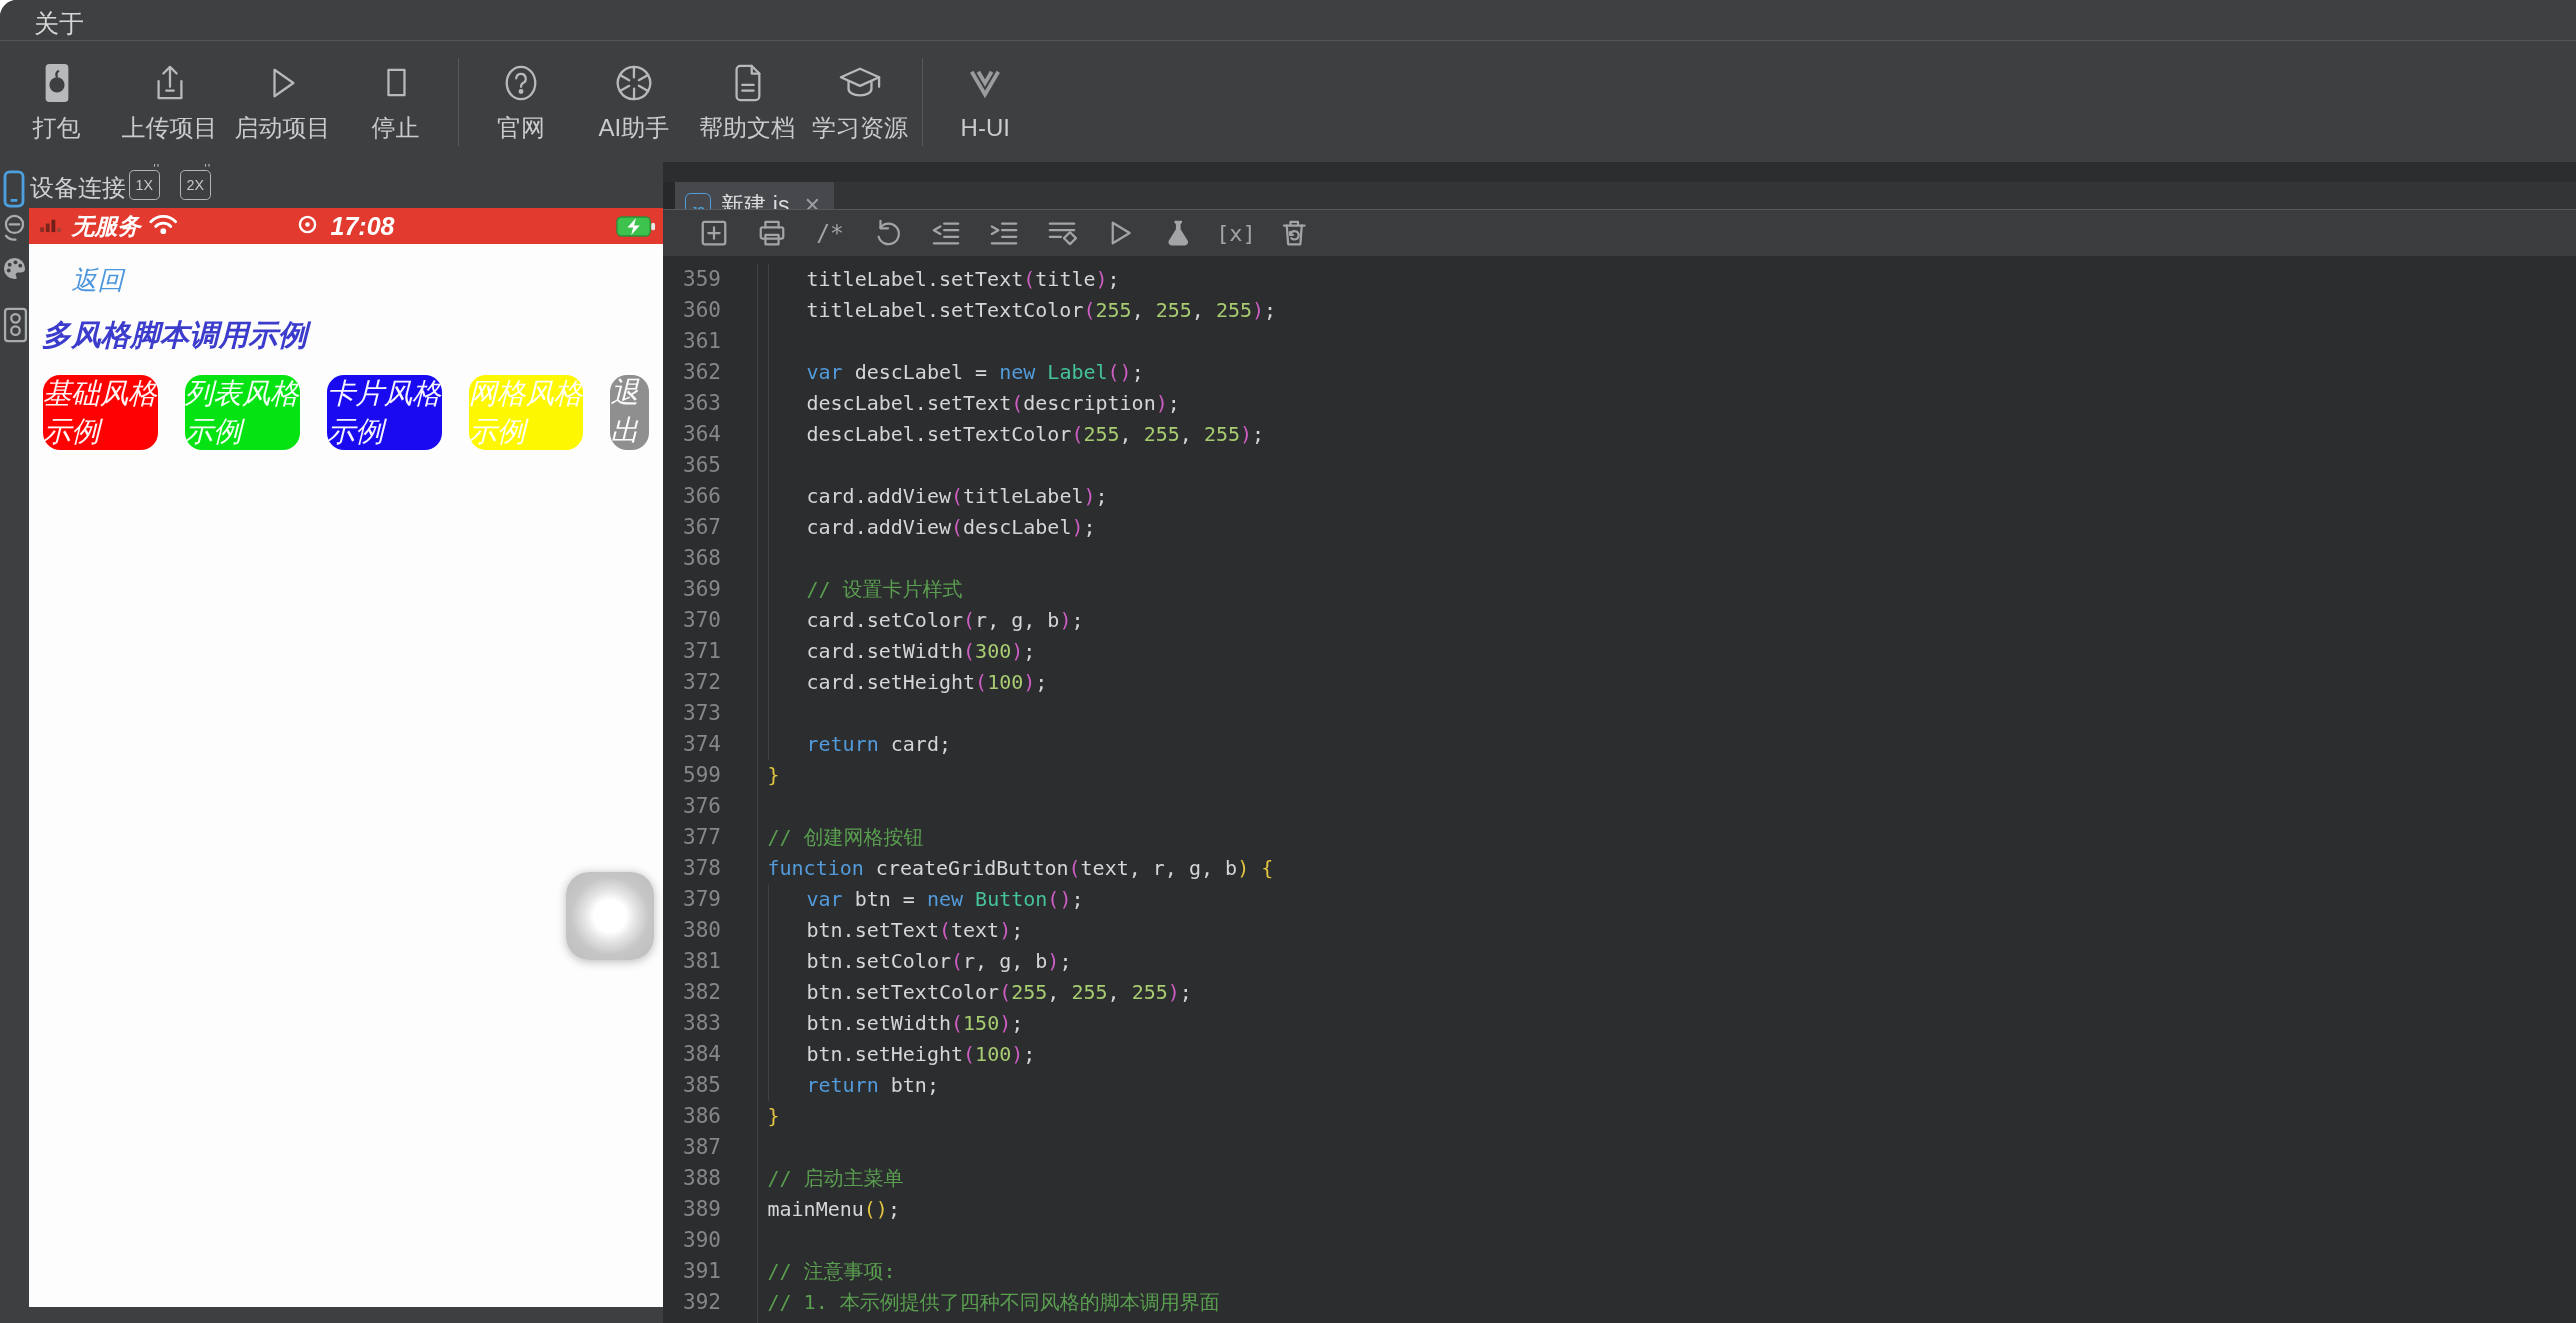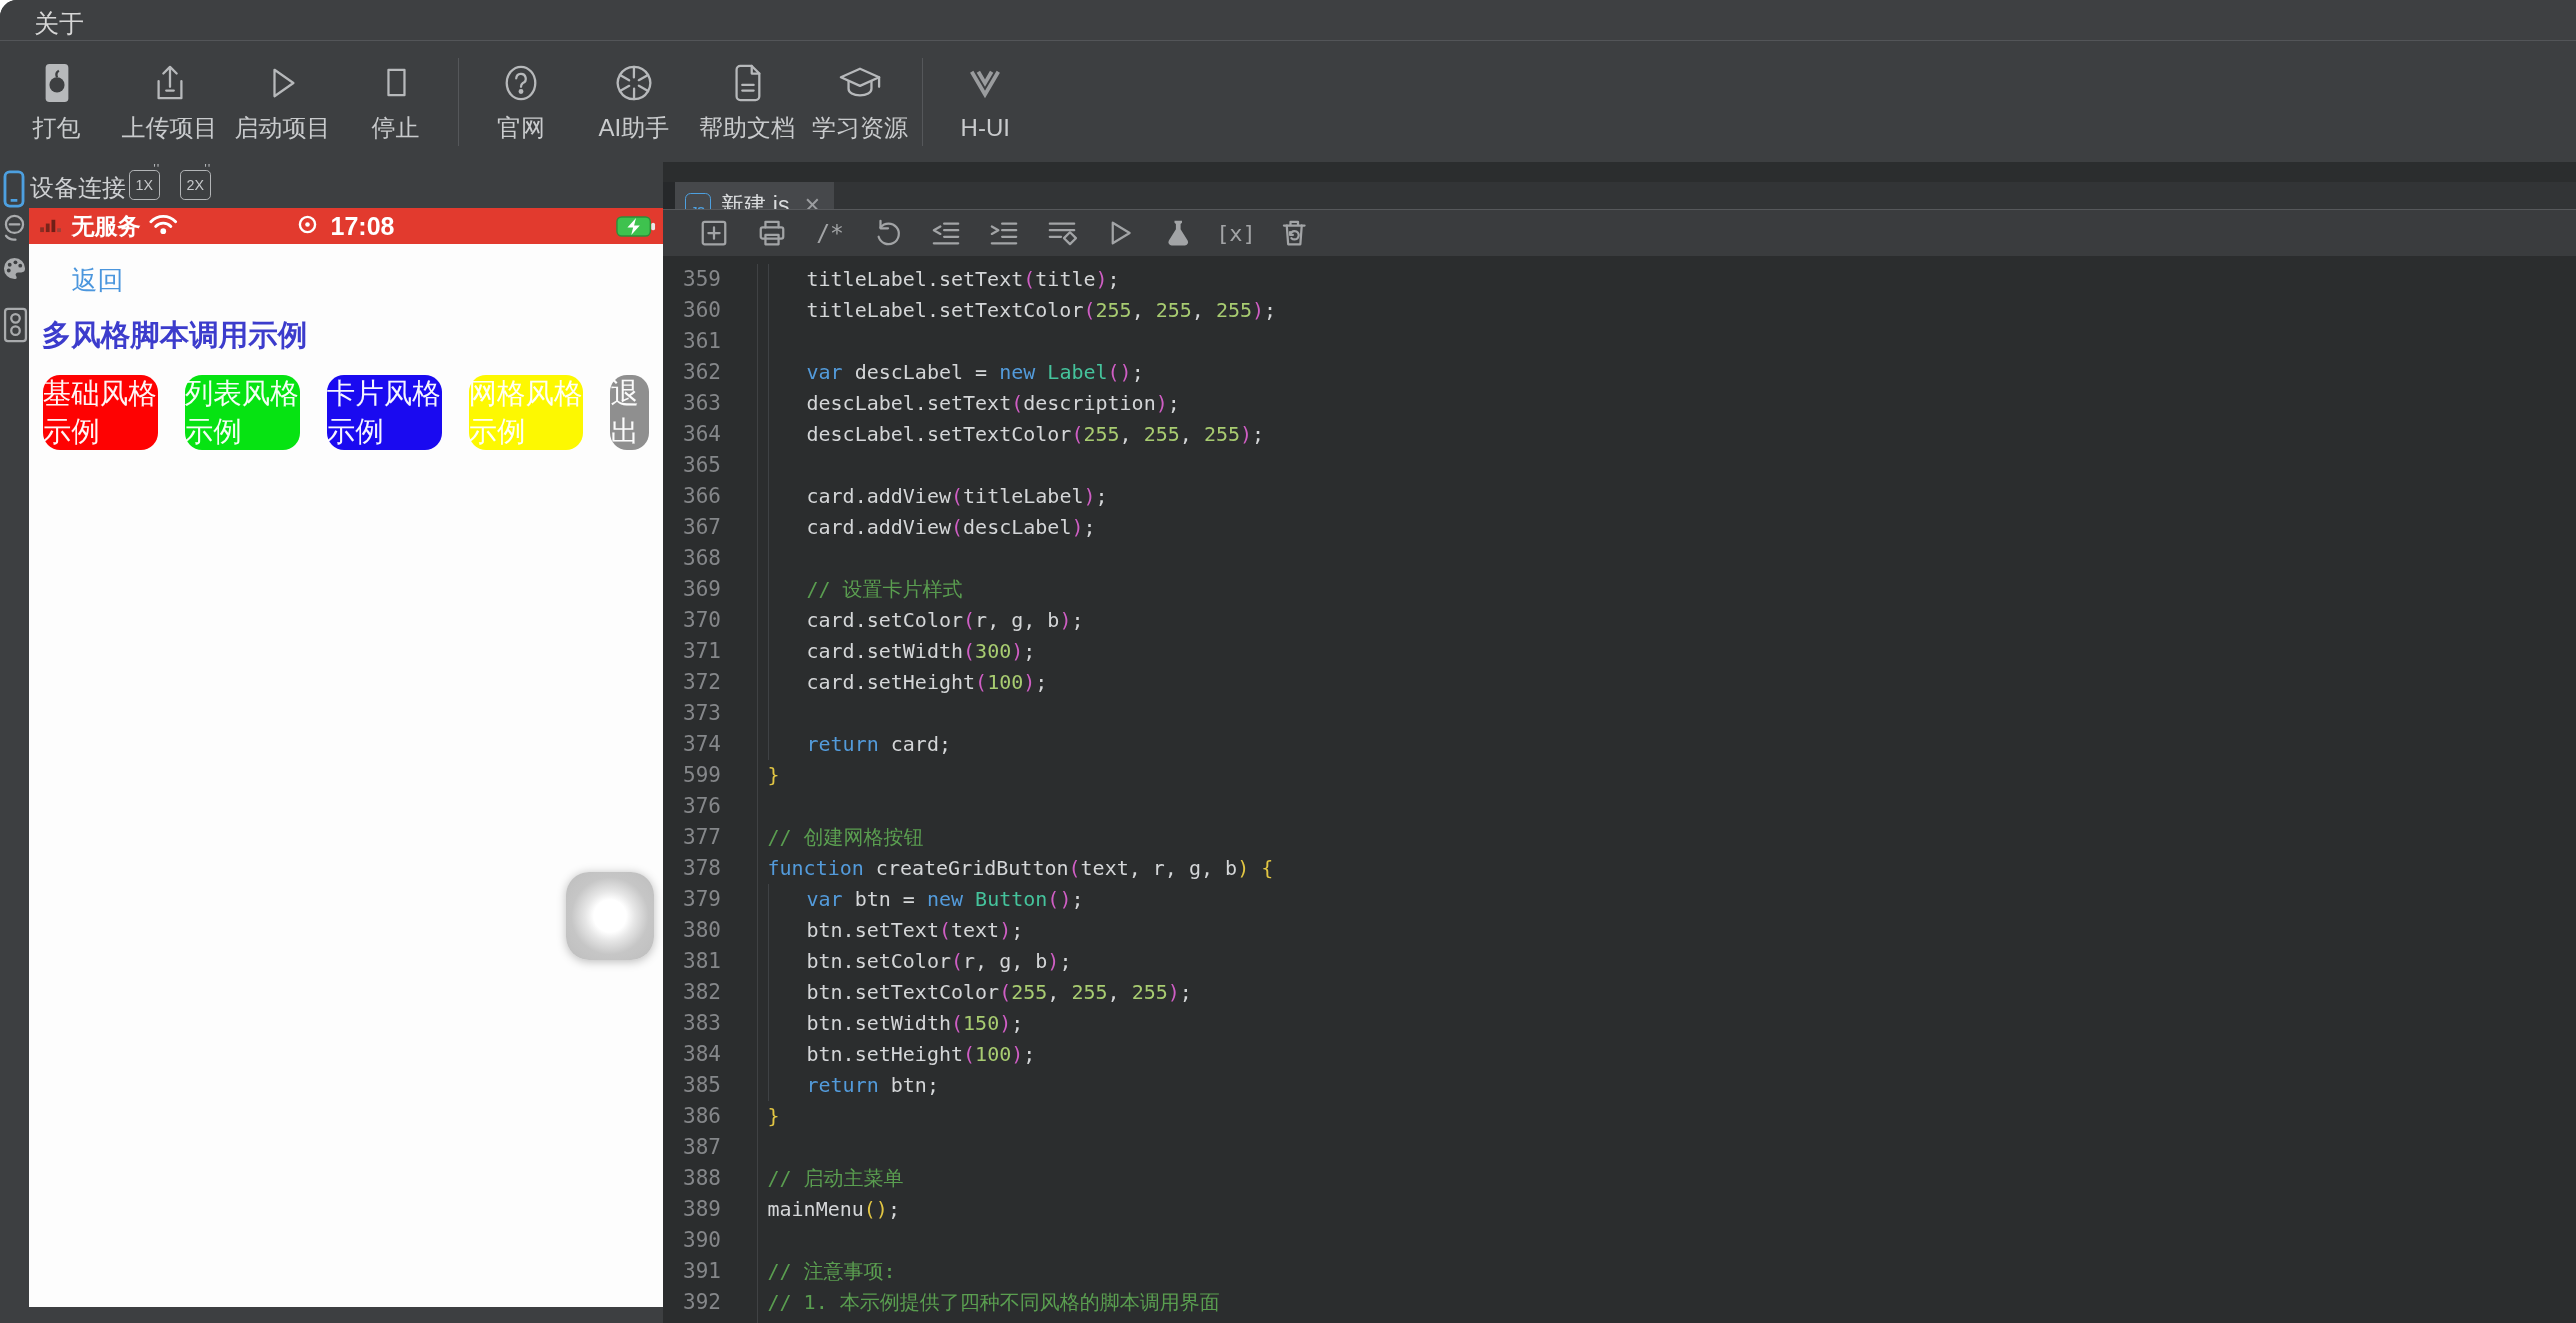--- a/index.html
+++ b/index.html
@@ -24,21 +24,21 @@
   .strip-icon{position:absolute;left:2.9px;color:#a9abad;}
   .strip-icon svg{display:block;}
 
   
   #device-header{position:absolute;left:0;top:162px;width:663px;height:47px;background:#3d3f41;}
   #device-title{position:absolute;left:30px;top:9.5px;font-size:24px;color:#cfd1d3;}
   .zoom-btn{position:absolute;top:7.6px;width:28.5px;height:28.5px;border:1.9px solid #b3b5b7;border-radius:4.8px;color:#c6c8ca;font-size:14.3px;display:flex;align-items:center;justify-content:center;}
   .zoom-btn .ticks{position:absolute;right:-1.9px;top:-9.5px;font-size:13.3px;color:#b3b5b7;letter-spacing:1px;}
   #phone-icon-hdr{position:absolute;left:2.9px;top:170px;color:#4da0e0;}
 
-  #phone-screen{position:absolute;left:28.5px;top:208px;width:635px;bottom:16px;background:#fdfdfd;overflow:hidden;}
+  #phone-screen{position:absolute;left:28.5px;top:208px;width:635px;bottom:16px;background:#fdfdfd;overflow:hidden;font-style:italic;}
   #statusbar{position:absolute;left:0;top:0;width:100%;height:36px;display:flex;align-items:center;color:#ffffff;}
   #sb-left{position:absolute;left:11.4px;top:0;height:36px;display:flex;align-items:center;gap:8.6px;}
   #sb-carrier{font-size:23px;font-weight:bold;}
   #sb-center{position:absolute;left:0;width:100%;top:0;height:36px;display:flex;align-items:center;justify-content:center;gap:14px;}
   #sb-time{font-size:25px;font-weight:bold;}
   #sb-batt{position:absolute;right:7.6px;top:6.7px;}
 
   #back-link{position:absolute;left:43px;top:264px;font-size:26px;color:#4b96dd;}
   #screen-title{position:absolute;left:13.3px;top:317px;font-size:29.5px;font-weight:bold;color:#3c3ccc;}
   #phone-buttons{position:absolute;left:14.3px;top:375px;width:606px;display:flex;gap:27px;}
@@ -277,21 +277,21 @@
         </div>
         <div class="phone-btn" style="background: rgb(6, 227, 18);">
           <span>列表风格示例</span>
         </div>
         <div class="phone-btn" style="background: rgb(26, 10, 240);">
           <span>卡片风格示例</span>
         </div>
         <div class="phone-btn" style="background: rgb(253, 248, 1);">
           <span>网格风格示例</span>
         </div>
-        <div class="phone-btn" style="background: rgb(143, 143, 143);">
+        <div class="phone-btn" style="background: rgb(143, 143, 143); align-items: flex-end;">
           <span>退出</span>
         </div>
       </div>
     <div id="float-widget"></div>
   </div>
 
   <div id="editor">
     <div id="tabbar">
       <div id="tab-gap"></div>
       <div id="tab-active">

